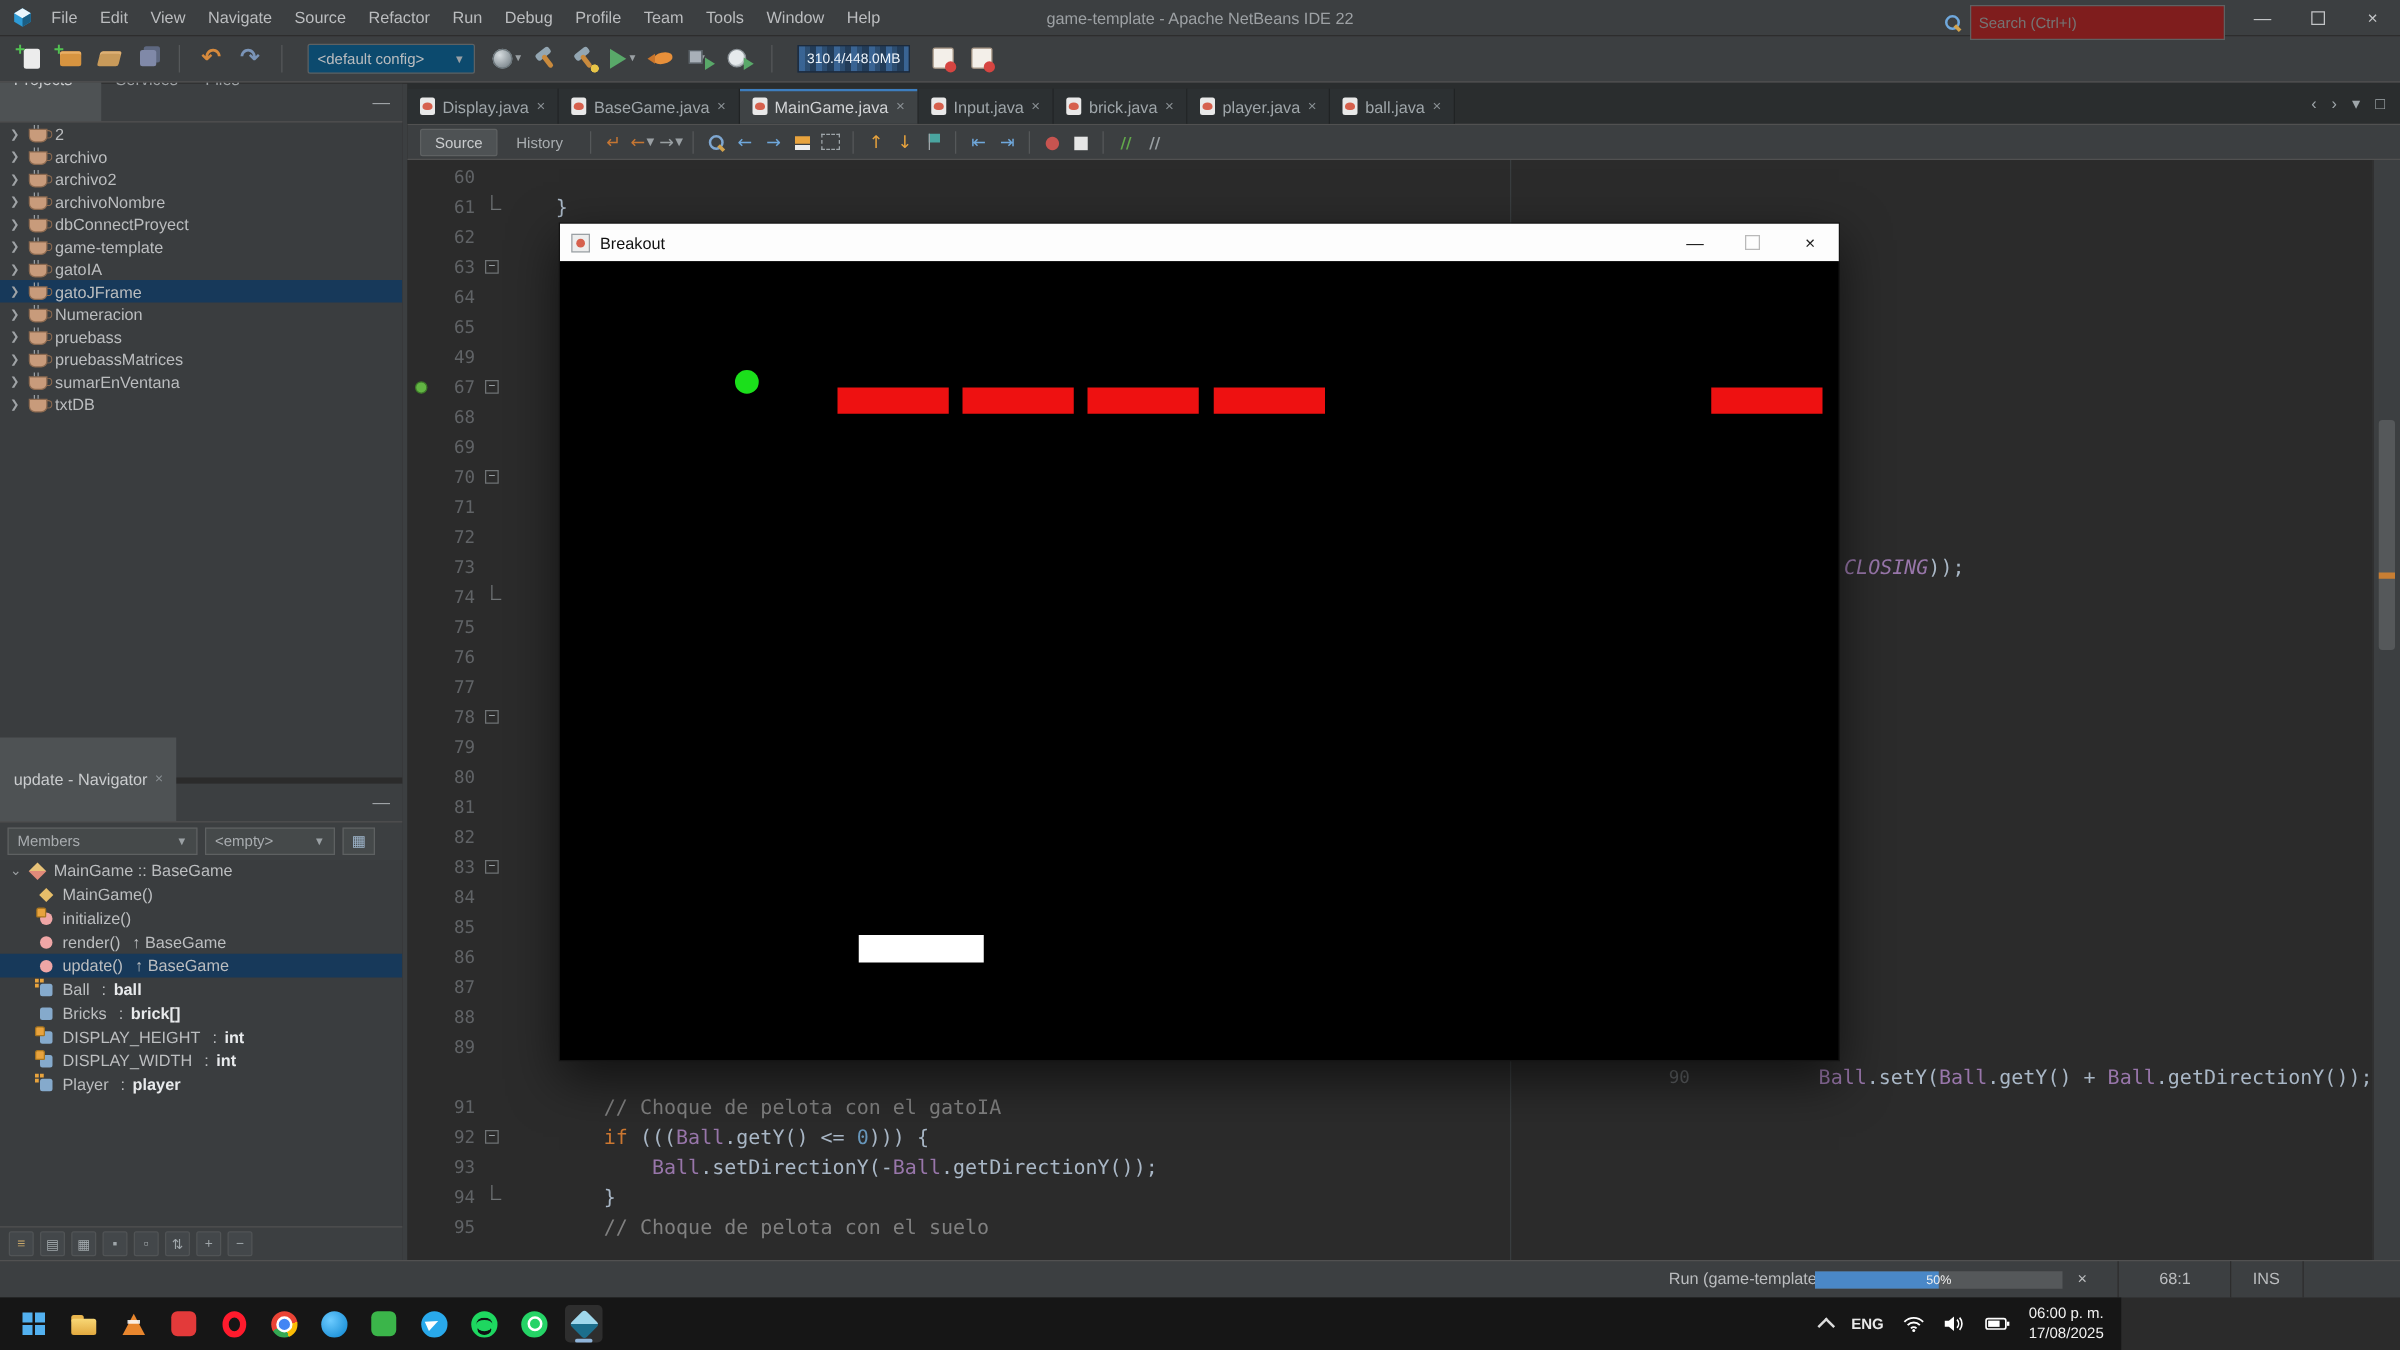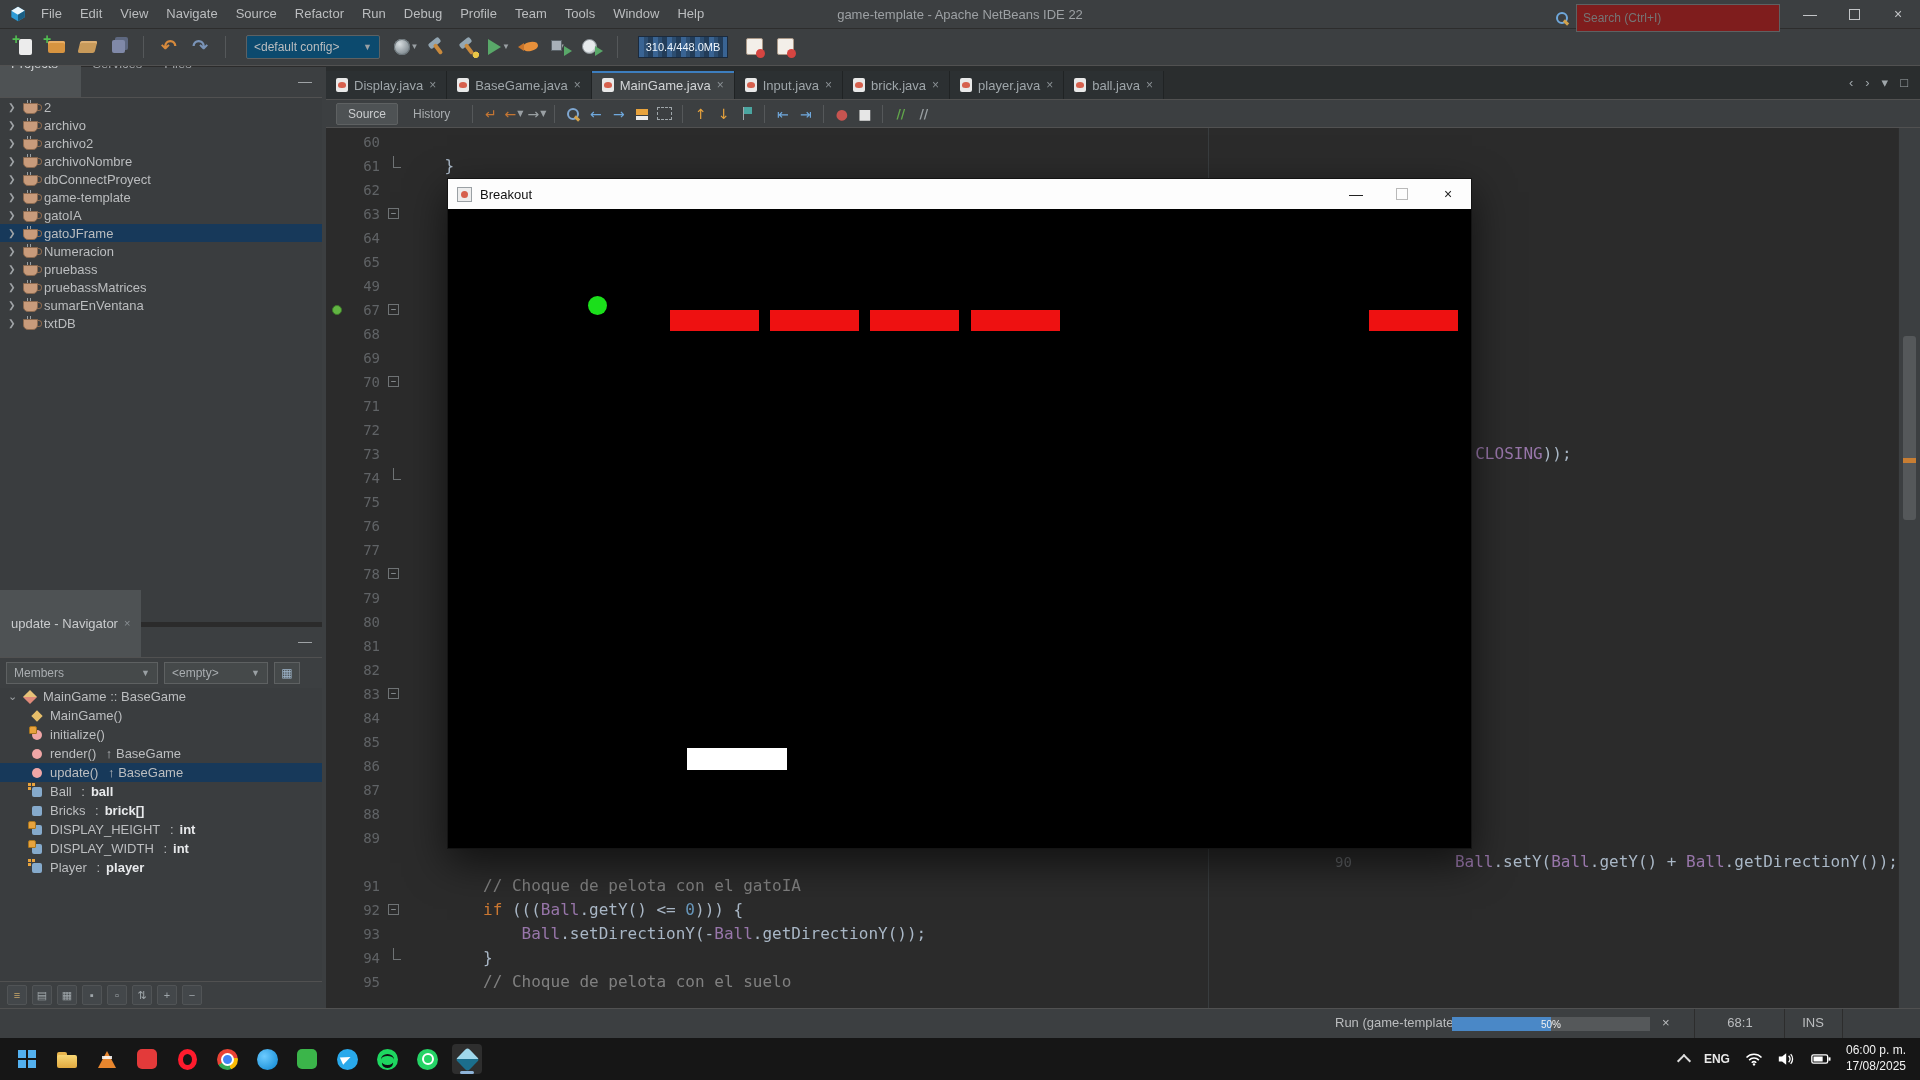--- a/index.html
+++ b/index.html
@@ -108,21 +108,21 @@
   #colguide{position:absolute;left:882px;top:0;bottom:0;width:1px;background:#393D3F}
   .crow{position:absolute;left:0;right:0;height:24px;display:flex;align-items:center}
   .gcol{width:20px;height:24px;position:relative;flex:none}
   .ovr{position:absolute;left:6px;top:7px;width:10px;height:10px;border-radius:50%;background:#62B543;border:1px solid #3E7A2A;box-sizing:border-box}
   .ln{width:40px;text-align:right;color:#606366;font-size:14px;padding-right:6px;flex:none;box-sizing:border-box}
   .fcol{width:16px;height:24px;position:relative;flex:none}
   .fbox{position:absolute;left:2px;top:6px;width:11px;height:11px;border:1px solid #6F7375;color:#9FA6AA;font-size:9px;line-height:9px;text-align:center;background:#2B2B2B;box-sizing:border-box}
   .fend{position:absolute;left:7px;top:2px;width:7px;height:11px;border-left:1px solid #6F7375;border-bottom:1px solid #6F7375}
   .ct{white-space:pre;color:#A9B7C6;line-height:24px}
   .tk-p{color:#A9B7C6}.tk-f{color:#9876AA}.tk-k{color:#CC7832}.tk-n{color:#6897BB}.tk-c{color:#808080}
-  .tk-ci{color:#9876AA;}
+  .tk-ci{color:#9876AA;font-style:italic}
   .vscroll{position:absolute;right:0;top:128px;width:22px;bottom:72px;background:#3C3F41;border-left:1px solid #2d2d2d;box-sizing:border-box}
   .vthumb{position:absolute;left:4px;right:4px;top:208px;height:184px;background:#55585A;border-radius:3px}
   .vmark{position:absolute;left:4px;right:4px;top:330px;height:5px;background:#C87E33}
   
   #gamewin{position:absolute;z-index:40;box-shadow:0 14px 38px rgba(0,0,0,.6);border:1px solid #141414;box-sizing:content-box}
   .gtitle{height:30px;background:#FDFDFD;display:flex;align-items:center;padding-left:9px;gap:8px}
   .gico{width:15px;height:15px;background:#EDEDED;border:1px solid #9AA0A4;position:relative;flex:none;box-sizing:border-box}
   .gico::after{content:"";position:absolute;left:3px;top:3px;width:7px;height:7px;background:#D6604D;border-radius:50%}
   .gtitle .t{font-size:13px;color:#111}
   .gctrl{margin-left:auto;display:flex;height:100%}
@@ -136,21 +136,21 @@
   #statusbar{position:absolute;left:0;top:1008px;width:1920px;height:30px;background:#3C3F41;border-top:1px solid #515151;color:#BBBDBF;font-size:13px;box-sizing:border-box;z-index:20}
   .runlbl{position:absolute;left:1335px;top:6px}
   .pbar{position:absolute;left:1452px;top:8px;width:198px;height:14px;background:#55585A;overflow:hidden}
   .pfill{height:100%;background:#4A88C7}
   .ptxt{position:absolute;inset:0;display:flex;align-items:center;justify-content:center;font-size:10px;color:#F0F0F0}
   .pclose{position:absolute;left:1662px;top:6px;color:#BBBDBF;font-size:13px}
   .ssep{position:absolute;top:0;width:1px;height:29px;background:#2D2D2D}
   .scaret{position:absolute;left:1700px;top:6px;width:80px;text-align:center}
   .sins{position:absolute;left:1788px;top:6px;width:50px;text-align:center}
   
-  #taskbar{position:absolute;left:0;top:1038px;width:1920px;height:42px;background:#161616;display:flex;align-items:center;padding-left:12px;gap:10px;box-sizing:border-box;z-index:50}
+  #taskbar{position:absolute;left:0;top:1038px;width:1697px;height:42px;background:#161616;display:flex;align-items:center;padding-left:12px;gap:10px;box-sizing:border-box;z-index:50}
   .app{width:30px;height:30px;display:flex;align-items:center;justify-content:center;border-radius:4px;position:relative;flex:none}
   .app.active{background:#2E2E2E}
   .app.active::after{content:"";position:absolute;bottom:0;left:50%;transform:translateX(-50%);width:14px;height:3px;border-radius:2px;background:#8FB4D9}
   .a-start::before{content:"";width:8px;height:8px;background:#53B1F0;box-shadow:10px 0 0 #53B1F0,0 10px 0 #53B1F0,10px 10px 0 #53B1F0;position:relative;left:-5px;top:-5px}
   .a-folder{position:relative}
   .a-folder::before{content:"";position:absolute;left:5px;top:8px;width:10px;height:5px;background:#E8B54E;border-radius:2px 2px 0 0}
   .a-folder::after{content:"";position:absolute;left:5px;top:11px;width:20px;height:13px;background:linear-gradient(#F8D775,#E2A93F);border-radius:2px}
   .a-cone{position:relative}
   .a-cone::before{content:"";border-bottom:17px solid #E8862E;border-left:9px solid transparent;border-right:9px solid transparent}
   .a-cone::after{content:"";position:absolute;top:12px;left:10px;width:10px;height:3px;background:#fff;opacity:.85}

